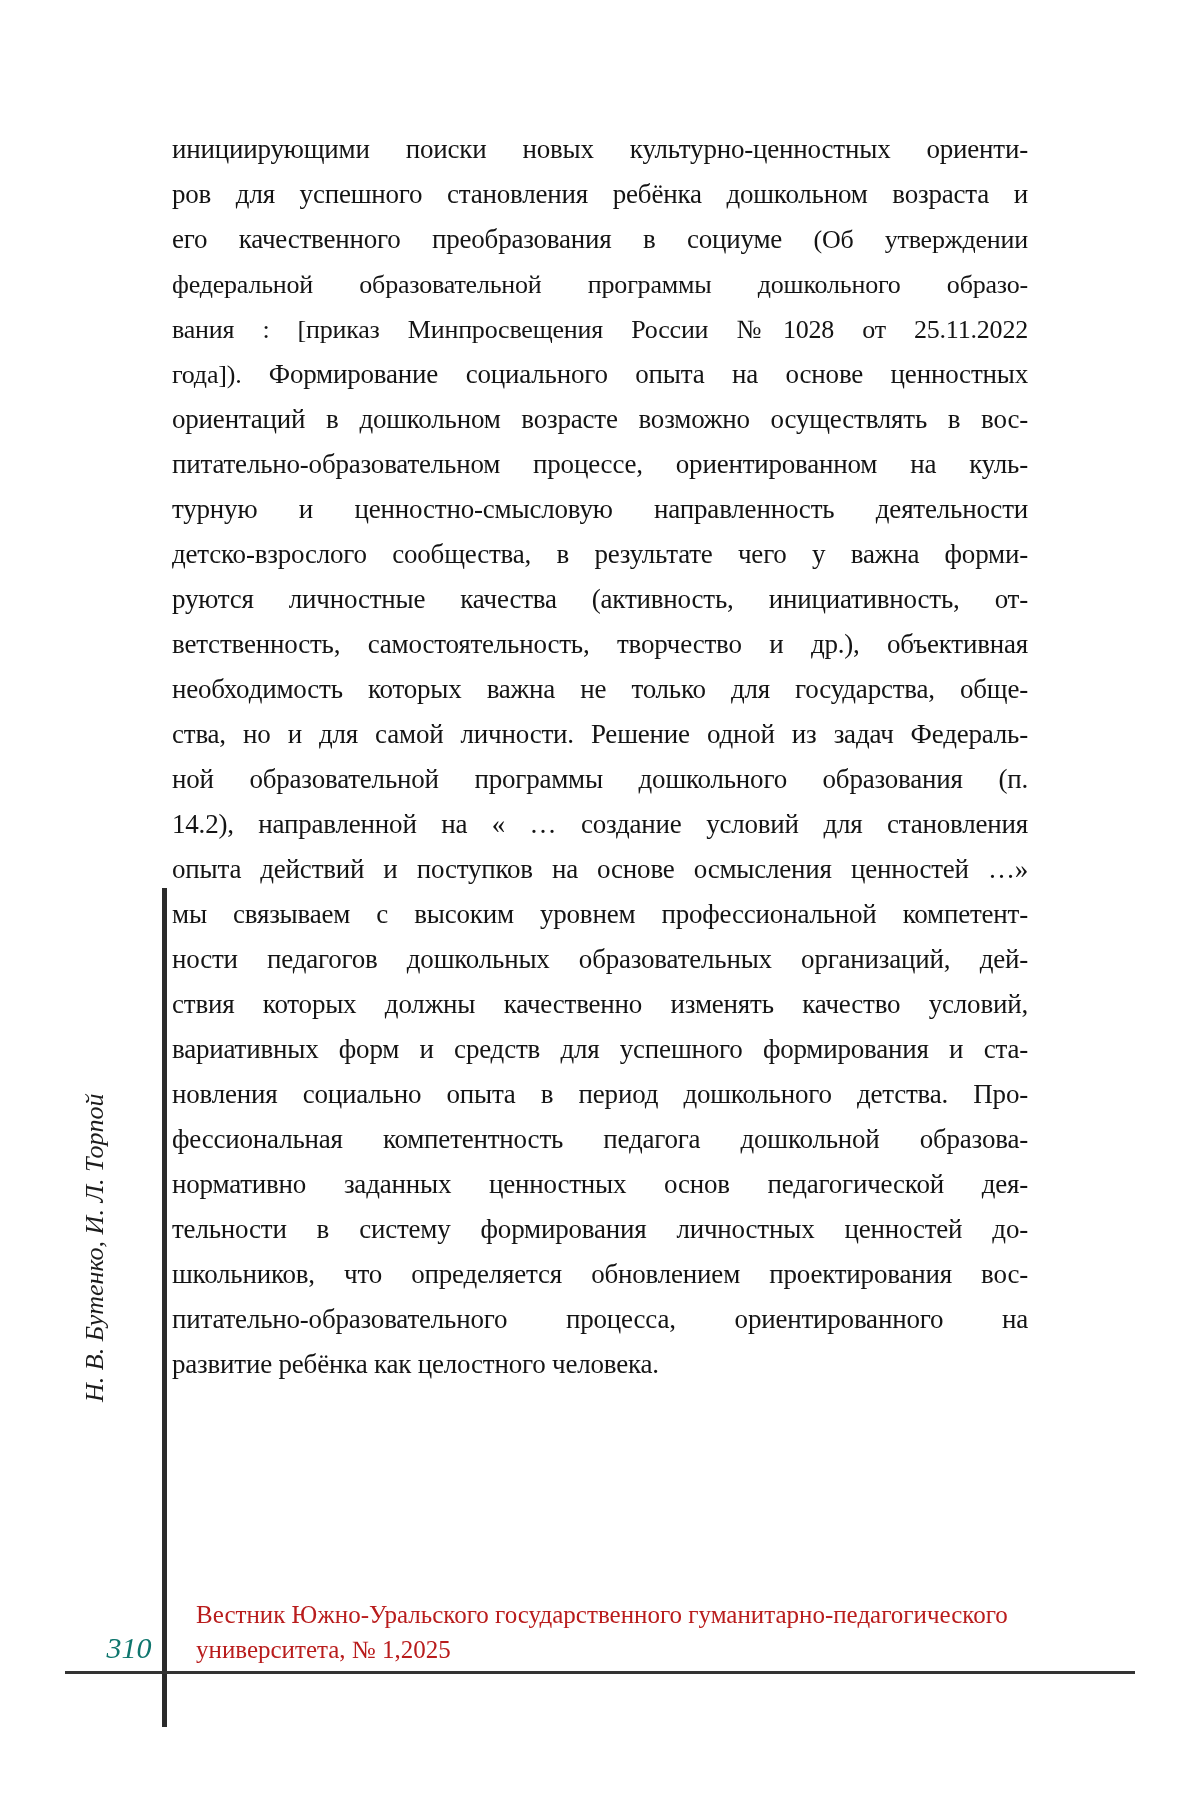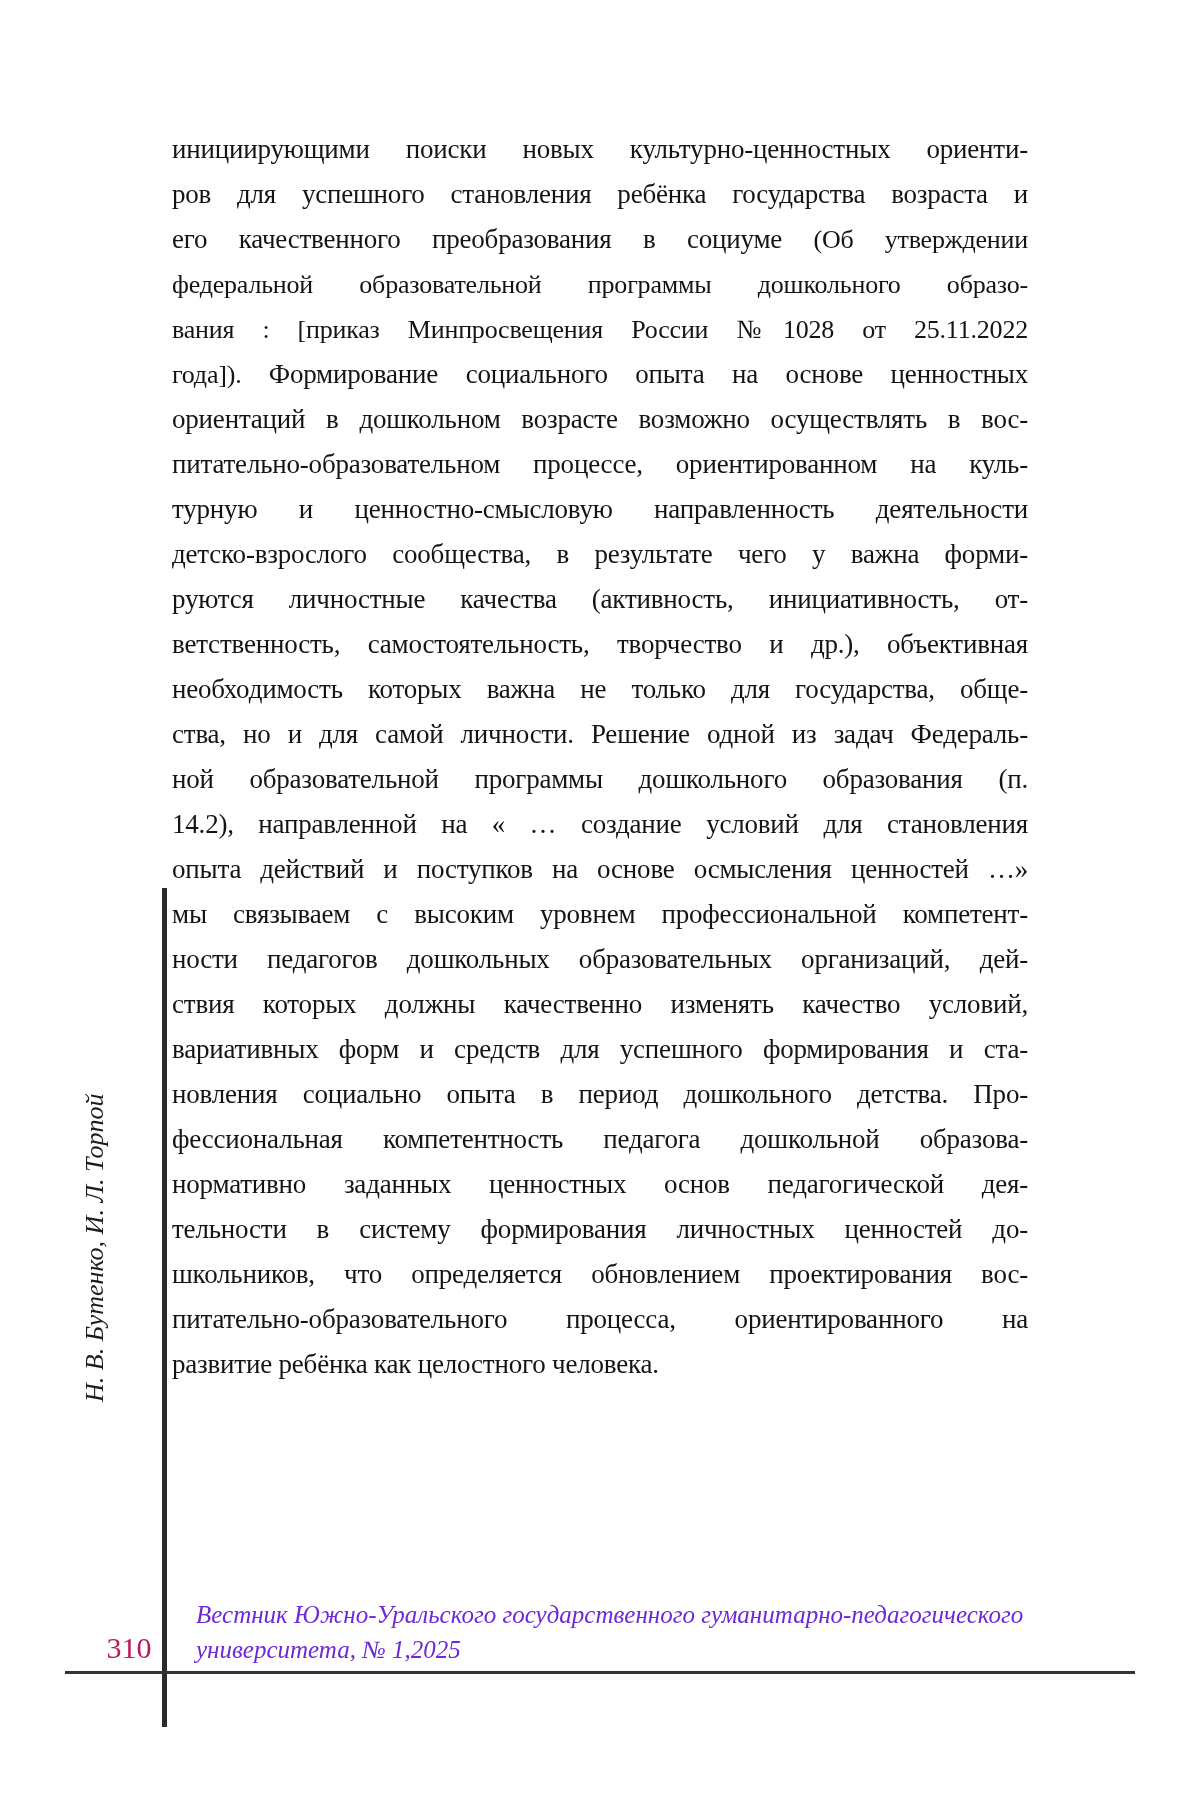--- a/index.html
+++ b/index.html
@@ -60,52 +60,52 @@
     text-align: center;
     color: #1c1c1c;
     white-space: nowrap;
   }
   .footer-journal {
     position: absolute;
     left: 196px;
     top: 1597px;
     width: 860px;
     font-family: "Liberation Serif", "DejaVu Serif", serif;
-    font-style: italic;
     font-size: 25px;
     line-height: 35px;
-    color: #6d28d9;
+    color: #b91c1c;
   }
   .page-number {
     position: absolute;
     left: 96px;
     top: 1631px;
     width: 66px;
     text-align: center;
     font-family: "Liberation Serif", "DejaVu Serif", serif;
     font-size: 30px;
-    color: #be185d;
+    color: #0f766e;
+    font-style: italic;
   }
   .footer-rule {
     position: absolute;
     left: 65px;
     top: 1671px;
     width: 1070px;
     height: 3px;
     background: #333333;
   }
 </style>
 </head>
 <body>
 
 <div class="page">
 
   <div class="body-text">
       <div class="line"><span class="serif">инициирующими поиски новых культурно-ценностных ориенти-</span></div>
-      <div class="line"><span class="serif">ров для успешного становления ребёнка государства возраста и</span></div>
+      <div class="line"><span class="serif">ров для успешного становления ребёнка дошкольном возраста и</span></div>
       <div class="line"><span class="serif">его качественного преобразования в социуме </span><span class="sans">(Об утверждении</span></div>
       <div class="line"><span class="sans">федеральной образовательной программы дошкольного образо-</span></div>
       <div class="line"><span class="sans">вания : [приказ Минпросвещения России №1028 от 25.11.2022</span></div>
       <div class="line"><span class="sans">года]). </span><span class="serif">Формирование социального опыта на основе ценностных</span></div>
       <div class="line"><span class="serif">ориентаций в дошкольном возрасте возможно осуществлять в вос-</span></div>
       <div class="line"><span class="serif">питательно-образовательном процессе, ориентированном на куль-</span></div>
       <div class="line"><span class="serif">турную и ценностно-смысловую направленность деятельности</span></div>
       <div class="line"><span class="serif">детско-взрослого сообщества, в результате чего у важна форми-</span></div>
       <div class="line"><span class="serif">руются личностные качества (активность, инициативность, от-</span></div>
       <div class="line"><span class="serif">ветственность, самостоятельность, творчество и др.), объективная</span></div>

